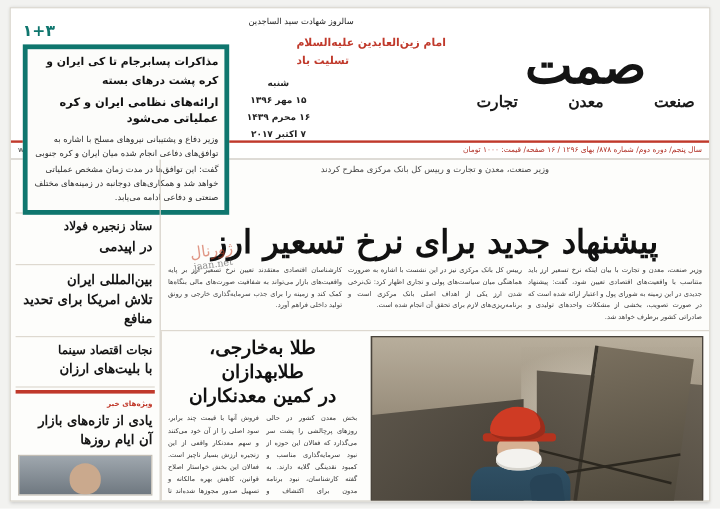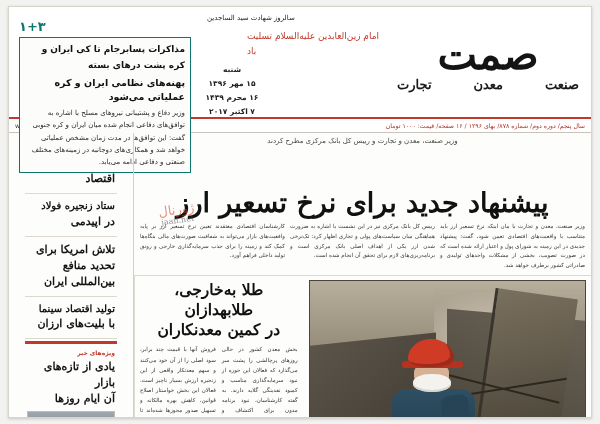--- a/index.html
+++ b/index.html
@@ -61,21 +61,21 @@
     position: absolute;
     right: 208px; top: 6px;
     width: 176px;
     text-align: left;
     color: #222;
     font-size: 7px;
     line-height: 1.7;
   }
   .mast-center .ml-red {
     color: #c0392b;
-    font-weight: normal;
+    font-weight: bold;
     font-size: 9px;
     margin-top: 4px;
     margin-left: 40px;
   }
   .pages-badge {
     position: absolute;
     left: 10px; top: 10px;
     font-size: 11px;
     font-weight: bold;
     color: #c0392b;
@@ -84,21 +84,21 @@
   }
   .pages-badge .plus {
     font-size: 13px;
     color: #0f766e;
     direction: ltr;
   }
   .mast-left-box {
     position: absolute;
     left: 10px; top: 30px;
     width: 172px;
-    border: 1px solid #0f766e;
+    border: 4px solid #0f766e;
     padding: 4px 5px;
     font-size: 7px;
     line-height: 1.75;
     color: #2a2a2a;
     text-align: right;
     background: #fcfcfa;
   }
   .mast-left-box .lb-title {
     font-size: 9px;
     font-weight: bold;
@@ -136,21 +136,21 @@
     display: flex;
     height: 286px;
   }
   .col-main {
     width: 458px;
     border-left: 1px solid #d5d0c7;
     position: relative;
   }
   .col-side {
     width: 124px;
-    padding: 3px 16px;
+    padding: 3px 4px;
   }
 
   
   .kicker {
     text-align: center;
     font-size: 7px;
     color: #444;
     padding: 4px 6px 2px 6px;
   }
   .headline {
@@ -369,21 +369,21 @@
         <div>۷ اکتبر ۲۰۱۷</div>
       </div>
 
       <div class="pages-badge">
         <div class="plus">۱+۳</div>
         <div style="font-size:6px;color:#c0392b;font-weight:normal;direction:rtl;text-align:right;width:172px;">نخستین روزنامه تخصصی صنعت، معدن و تجارت ایران ۲۴ صفحه</div>
       </div>
 
       <div class="mast-left-box">
         <div class="lb-title">مذاکرات پسابرجام تا کی ایران و کره پشت درهای بسته</div>
-        <div style="font-size:9.5px;font-weight:bold;color:#111;line-height:1.5;margin-bottom:3px;">پهنه‌های نظامی ایران و کره عملیاتی می‌شود</div>
+        <div style="font-size:9.5px;font-weight:bold;color:#111;line-height:1.5;margin-bottom:3px;">ارائه‌های نظامی ایران و کره عملیاتی می‌شود</div>
         <div>وزیر دفاع و پشتیبانی نیروهای مسلح با اشاره به توافق‌های دفاعی انجام شده میان ایران و کره جنوبی گفت: این توافق‌ها در مدت زمان مشخص عملیاتی خواهد شد و همکاری‌های دوجانبه در زمینه‌های مختلف صنعتی و دفاعی ادامه می‌یابد.</div>
       </div>
     </div>
 
     <div class="infobar">
       <span class="ib-right">سال پنجم/ دوره دوم/ شماره ۸۷۸/ بهای ۱۲۹۶ / ۱۶ صفحه/ قیمت: ۱۰۰۰ تومان</span>
       <span class="ib-left">www.smtnews.ir      http://telegram.me/smtnews</span>
     </div>
 
     <div class="body">
@@ -440,26 +440,26 @@
           <div class="side-title">دوری از نوسان</div>
           <div class="side-title two">سیاست‌ورزی در اقتصاد</div>
         </div>
 
         <div class="side-item">
           <div class="side-title">ستاد زنجیره فولاد</div>
           <div class="side-title two">در اپیدمی</div>
         </div>
 
         <div class="side-item">
+          <div class="side-title two">بین‌المللی ایران</div>
           <div class="side-title two">تلاش امریکا برای تحدید منافع</div>
-          <div class="side-title two">بین‌المللی ایران</div>
         </div>
 
         <div class="side-item">
-          <div class="side-title">تولید اقتصاد سینما</div>
+          <div class="side-title">نجات اقتصاد سینما</div>
           <div class="side-title two">با بلیت‌های ارزان</div>
         </div>
 
         <div class="side-divider"></div>
 
 
         <div class="side-item">
           <div class="side-sec">ویژه‌های خبر</div>
           <div class="side-title two">یادی از تازه‌های بازار</div>
           <div class="side-title two">آن ایام روزها</div>

